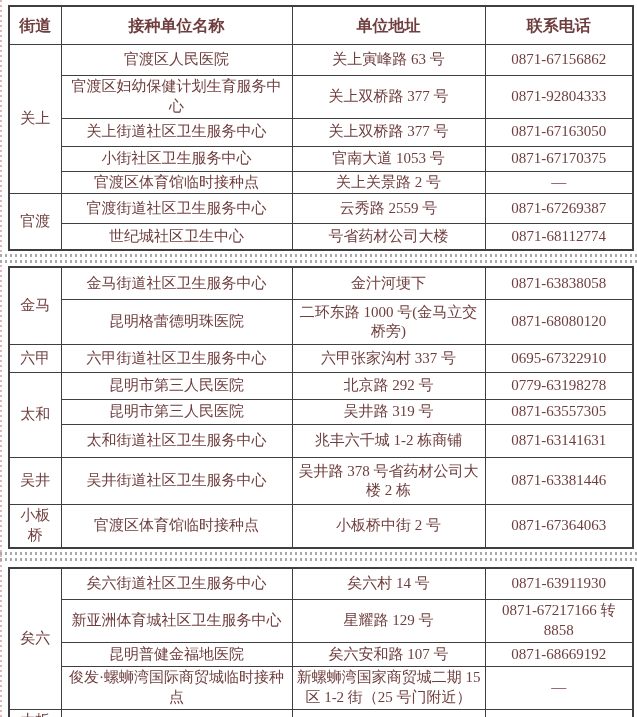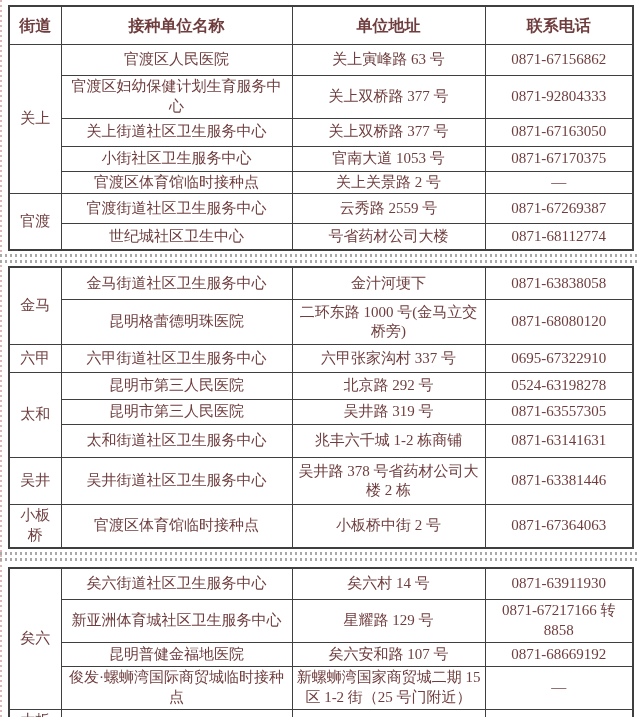--- a/index.html
+++ b/index.html
@@ -146,21 +146,21 @@
     <tr>
       <td>六甲</td>
       <td>六甲街道社区卫生服务中心</td>
       <td>六甲张家沟村 337 号</td>
       <td>0695-67322910</td>
     </tr>
     <tr>
       <td rowspan="3">太和</td>
       <td>昆明市第三人民医院</td>
       <td>北京路 292 号</td>
-      <td>0524-63198278</td>
+      <td>0779-63198278</td>
     </tr>
     <tr>
       <td>昆明市第三人民医院</td>
       <td>吴井路 319 号</td>
       <td>0871-63557305</td>
     </tr>
     <tr>
       <td>太和街道社区卫生服务中心</td>
       <td>兆丰六千城 1-2 栋商铺</td>
       <td>0871-63141631</td>

